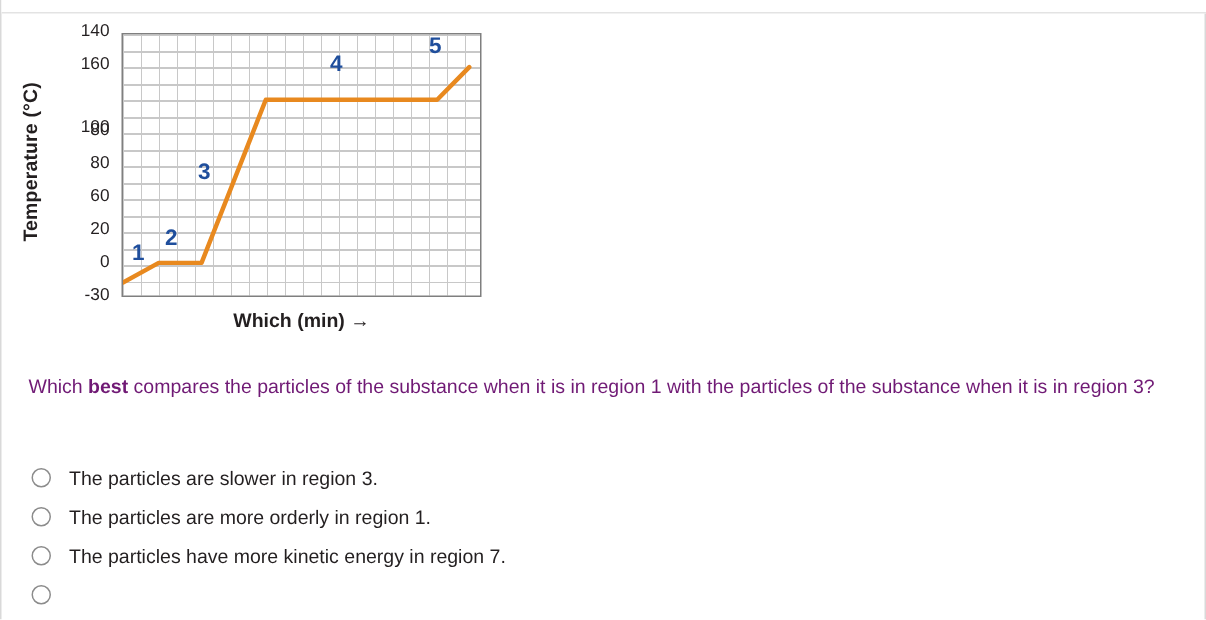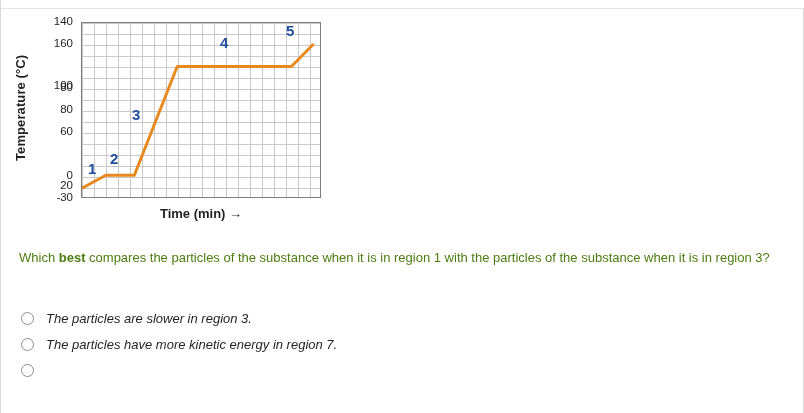--- a/index.html
+++ b/index.html
@@ -112,21 +112,21 @@
   }
 
   
   .question {
     position: absolute;
     left: 18px;
     top: 248px;
     width: 775px;
     font-size: 13px;
     line-height: 1.55;
-    color: #4d7c0f;
+    color: #701a75;
   }
   .question b { font-weight: bold; }
 
   .choices {
     position: absolute;
     left: 20px;
     top: 305px;
     width: 760px;
   }
   .choice {
@@ -138,71 +138,75 @@
   }
   .radio {
     width: 11px;
     height: 11px;
     border: 1px solid #8c8c8c;
     border-radius: 50%;
     background: #ffffff;
     margin-right: 12px;
     flex: 0 0 auto;
   }
-  .choice-label { line-height: 1; font-style: italic; }
+  .choice-label { line-height: 1; }
 </style>
 </head>
 <body>
 
 <div class="page">
 
   <div class="topbar"></div>
 
   <div class="chart-block">
 
     <div class="y-axis-title">Temperature (°C)</div>
 
     <div class="y-ticks">
       <div class="y-tick" style="top:0px;">140</div>
       <div class="y-tick" style="top:22px;">160</div>
       <div class="y-tick" style="top:44px;margin-top:20px;">100</div>
       <div class="y-tick" style="top:66px;">80</div>
       <div class="y-tick" style="top:88px;">80</div>
       <div class="y-tick" style="top:110px;">60</div>
-      <div class="y-tick" style="top:132px;margin-top:32px;">20</div>
+      <div class="y-tick" style="top:132px;">20</div>
       <div class="y-tick" style="top:154px;">0</div>
       <div class="y-tick" style="top:176px;">-30</div>
     </div>
 
     <div class="plot">
       <svg viewBox="0 0 240 176" preserveAspectRatio="none">
         <polyline id="curve" fill="none" stroke="#e8891f" stroke-width="3" stroke-linejoin="round" stroke-linecap="round" points="0.00,167.20 24.00,154.00 52.80,154.00 96.00,44.00 148.80,44.00 211.20,44.00 232.80,22.00"></polyline>
       </svg>
 
       <div class="region-label" style="left:6px;  top:138px;">1</div>
       <div class="region-label" style="left:28px; top:128px;">2</div>
       <div class="region-label" style="left:50px; top:84px;">3</div>
       <div class="region-label" style="left:138px;top:12px;">4</div>
       <div class="region-label" style="left:204px;top:0px;">5</div>
     </div>
 
-    <div class="x-axis-title">Time (min) →</div>
+    <div class="x-axis-title">Which (min) →</div>
   </div>
 
   <div class="question">
     <span>Which </span><b>best</b><span> compares the particles of the substance when it is in region 1 with the particles of the substance when it is in region 3?</span>
   </div>
 
   <div class="choices">
     <div class="choice">
       <span class="radio"></span>
       <span class="choice-label">The particles are slower in region 3.</span>
     </div>
     <div class="choice">
       <span class="radio"></span>
+      <span class="choice-label">The particles are more orderly in region 1.</span>
+    </div>
+    <div class="choice">
+      <span class="radio"></span>
       <span class="choice-label">The particles have more kinetic energy in region 7.</span>
     </div>
     <div class="choice">
       <span class="radio"></span>
     </div>
   </div>
 
 </div>
 
 </body></html>

